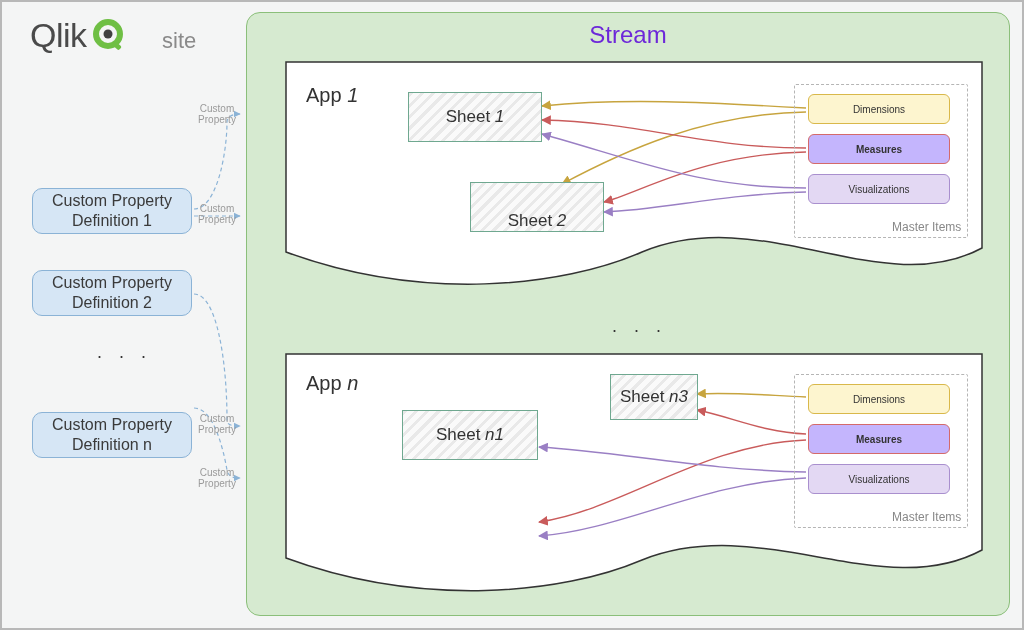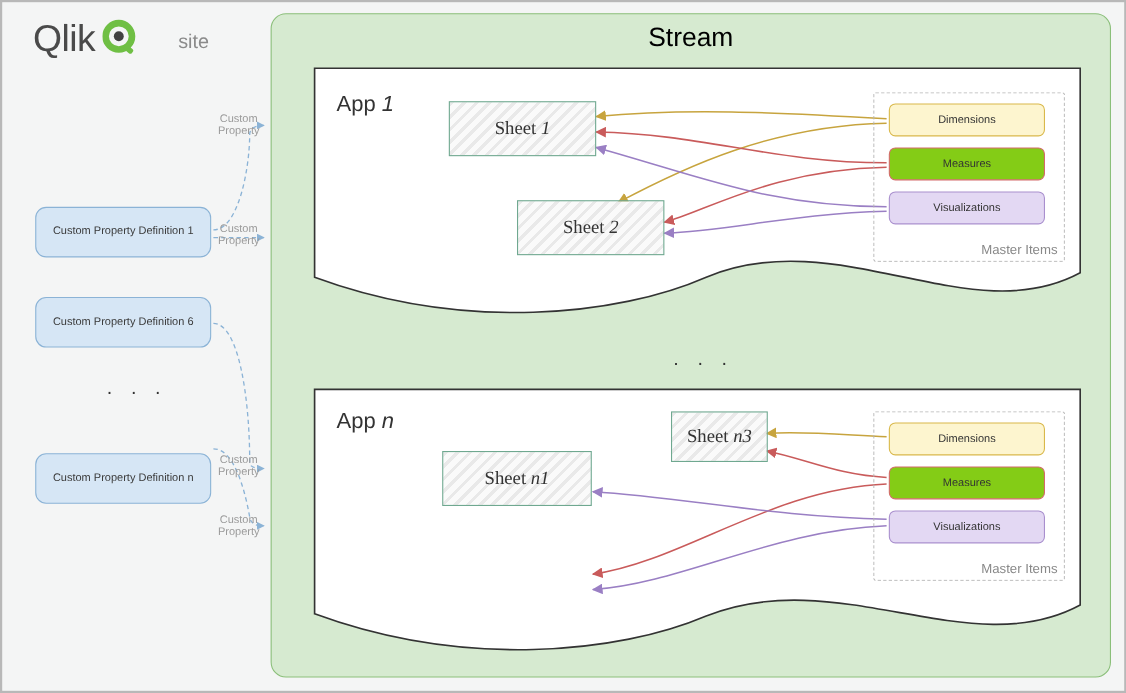--- a/index.html
+++ b/index.html
@@ -33,49 +33,49 @@
   }
   .logo-text {
     font-size: 34px;
     font-weight: 400;
     color: #4a4a4a;
     letter-spacing: -0.5px;
   }
   .site-label {
     position: absolute;
     left: 160px; top: 26px;
-    font-size: 18px;
+    font-size: 22px;
     color: #8a8a8a;
   }
   .stream-container {
     position: absolute;
     left: 244px; top: 10px;
     width: 762px; height: 602px;
     background: #d6ead0;
     border: 1.5px solid #8bbf7a;
     border-radius: 14px;
   }
   .stream-title {
     position: absolute;
     left: 0; right: 0; top: 8px;
     text-align: center;
     font-size: 24px;
-    color: #000000;
+    color: #6d28d9;
   }
   .cp-box {
     position: absolute;
     width: 160px; height: 46px;
     background: #d6e6f5;
     border: 1.5px solid #8bb3d6;
     border-radius: 10px;
     display: flex;
     align-items: center;
     justify-content: center;
     text-align: center;
-    font-size: 10px;
+    font-size: 16px;
     color: #3a3a3a;
     line-height: 1.25;
     padding: 0 8px;
     box-sizing: border-box;
   }
   .ellipsis {
     position: absolute;
     font-size: 18px;
     color: #333;
     letter-spacing: 6px;
@@ -88,21 +88,20 @@
   .app-label i { font-style: italic; }
   .sheet-box {
     position: absolute;
     border: 1.5px solid #6fa890;
     background: repeating-linear-gradient(135deg,#e9e9e9 0 3px,#fafafa 3px 8px);
     color: #333;
     font-size: 17px;
     display: flex;
     align-items: center;
     justify-content: center;
-    font-family: Liberation Serif, serif;
   }
   .master-group {
     position: absolute;
     border: 1.5px dashed #b5b5b5;
     border-radius: 2px;
   }
   .master-label {
     position: absolute;
     font-size: 12px;
     color: #888;
@@ -112,21 +111,21 @@
     width: 140px; height: 28px;
     border-radius: 6px;
     display: flex;
     align-items: center;
     justify-content: center;
     font-size: 10px;
     color: #333;
     border: 1.5px solid;
   }
   .mi-dim  { background: #fdf5cf; border-color: #d9b84a; }
-  .mi-meas { background: #84cc16; border-color: #d46a6a; }
+  .mi-meas { background: #c4b5fd; border-color: #d46a6a; font-weight: bold; }
   .mi-viz  { background: #e3d8f3; border-color: #a98fce; }
   .cp-tag {
     position: absolute;
     font-size: 10px;
     color: #9a9a9a;
     line-height: 1.05;
     text-align: center;
     width: 42px;
   }
 </style>
@@ -209,39 +208,39 @@
       <path d="M804,470 C 700,468 620,450 537,445" stroke="#9a7fc4" marker-end="url(#arr-viz)"></path>
 
       <path d="M804,476 C 700,480 620,528 537,534" stroke="#9a7fc4" marker-end="url(#arr-viz)"></path>
     </g>
   </svg>
 
   <div class="cp-box" style="left:30px; top:186px;">
     <span>Custom Property Definition 1</span>
   </div>
   <div class="cp-box" style="left:30px; top:268px;">
-    <span>Custom Property Definition 6</span>
+    <span>Custom Property Definition 2</span>
   </div>
   <div class="ellipsis" style="left:95px; top:340px;">. . .</div>
   <div class="cp-box" style="left:30px; top:376px;margin-top:34px;">
     <span>Custom Property Definition n</span>
   </div>
 
   <div class="cp-tag" style="left:194px; top:102px;">Custom Property</div>
   <div class="cp-tag" style="left:194px; top:202px;">Custom Property</div>
   <div class="cp-tag" style="left:194px; top:412px;">Custom Property</div>
   <div class="cp-tag" style="left:194px; top:466px;">Custom Property</div>
 
   <div class="app-label" style="left:304px; top:82px;">
     <span>App </span><i>1</i>
   </div>
   <div class="sheet-box" style="left:406px; top:90px; width:132px; height:48px;">
     <span><span>Sheet </span><i>1</i></span>
   </div>
-  <div class="sheet-box" style="left:468px; top:180px; width:132px; height:48px;">
+  <div class="sheet-box" style="left:468px; top:180px; width:132px; height:48px;align-items:flex-end;">
     <span><span>Sheet </span><i>2</i></span>
   </div>
   <div class="master-group" style="left:792px; top:82px; width:172px; height:152px;"></div>
   <div class="master-label" style="left:890px; top:218px;">Master Items</div>
   <div class="mi-box mi-dim" style="left:806px; top:92px;">Dimensions</div>
   <div class="mi-box mi-meas" style="left:806px; top:132px;">Measures</div>
   <div class="mi-box mi-viz" style="left:806px; top:172px;">Visualizations</div>
 
   <div class="ellipsis" style="left:610px; top:314px;">. . .</div>
 

